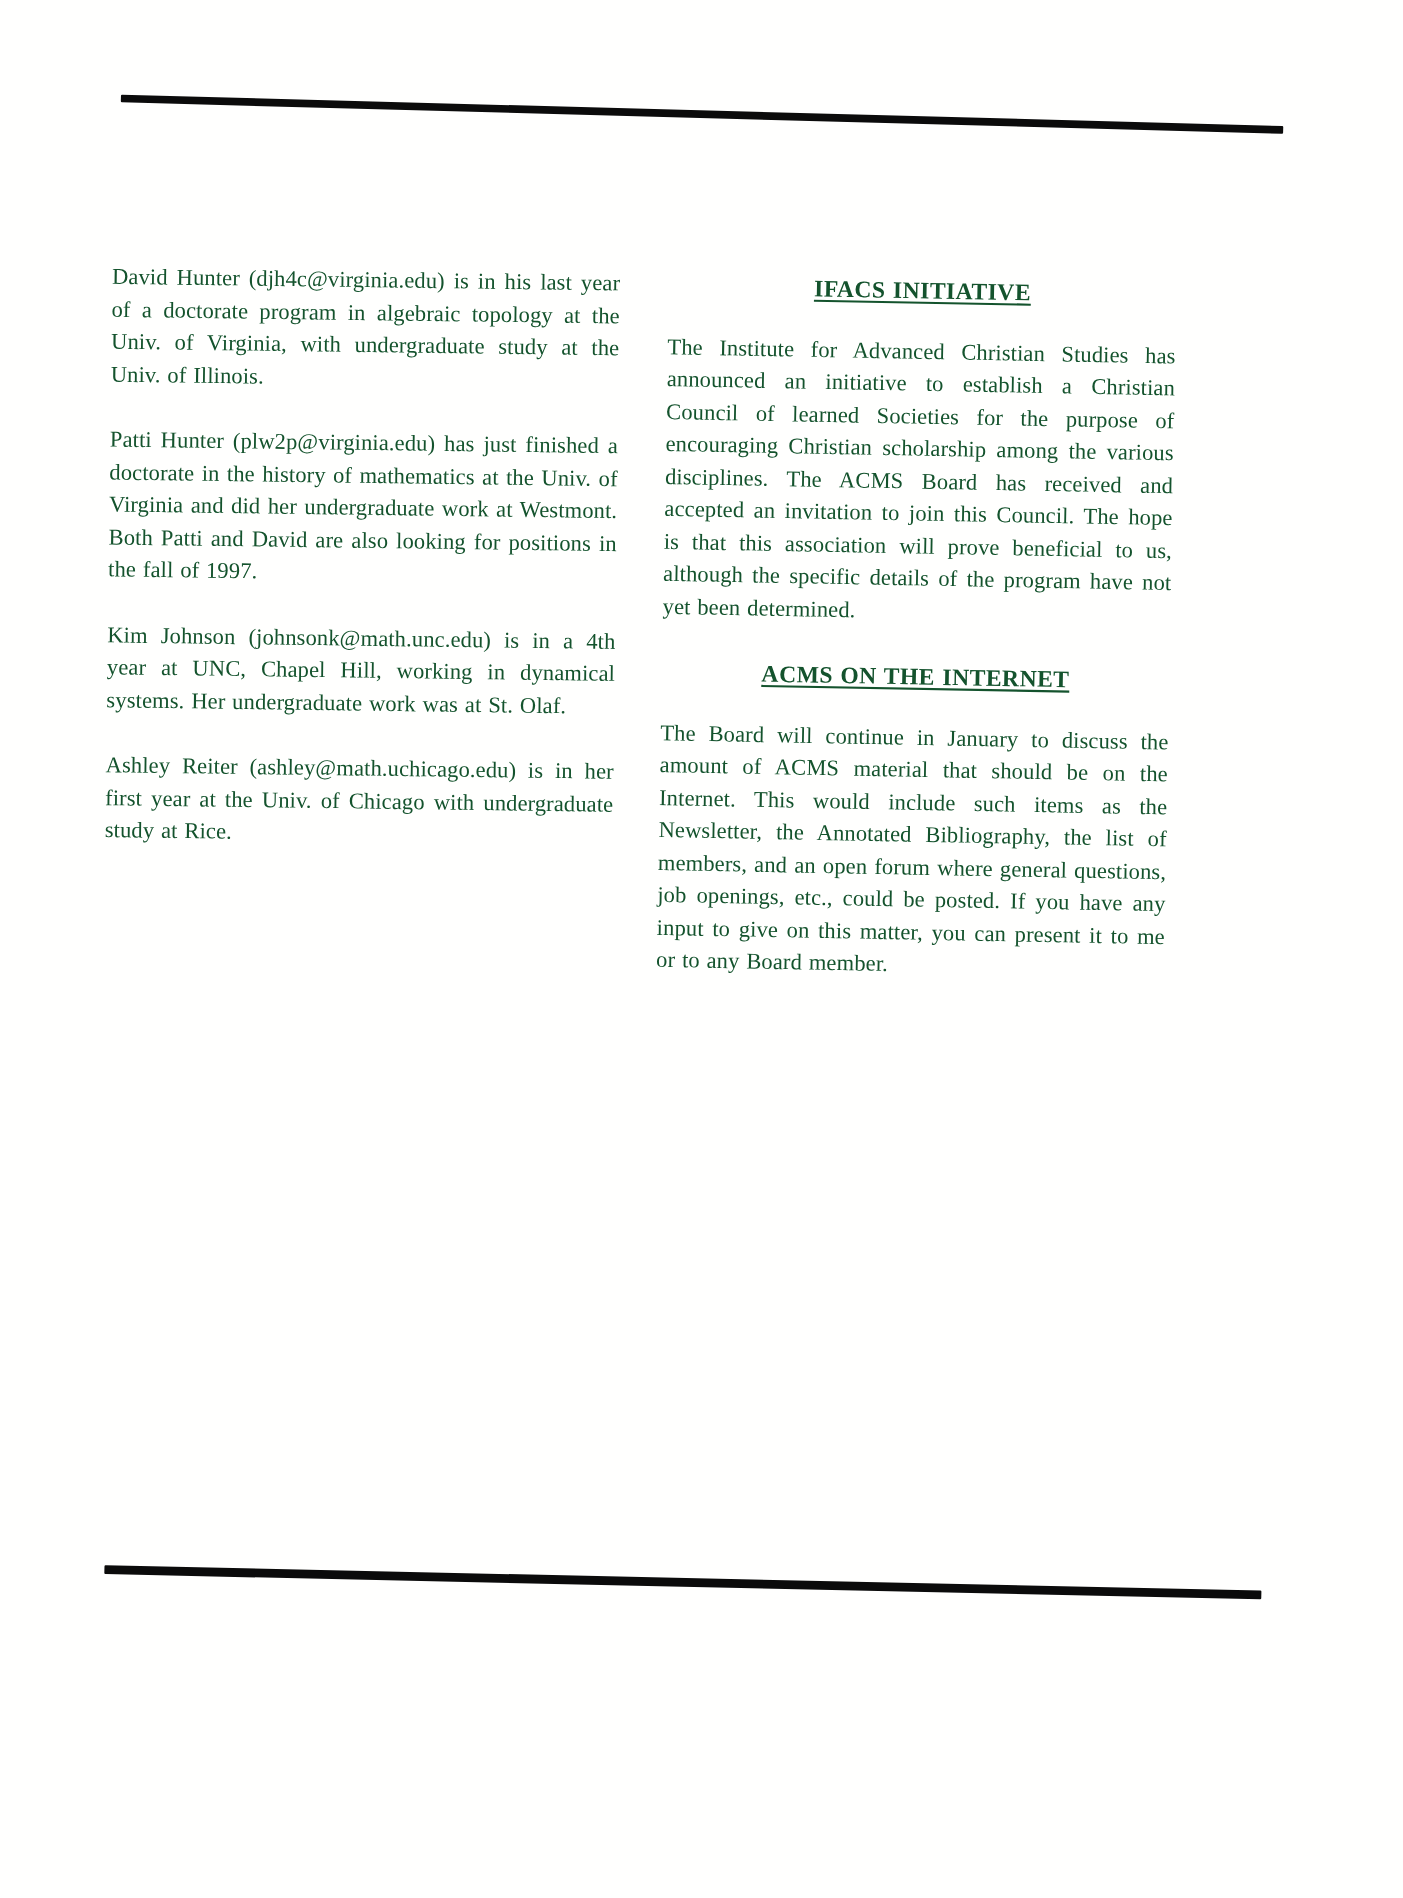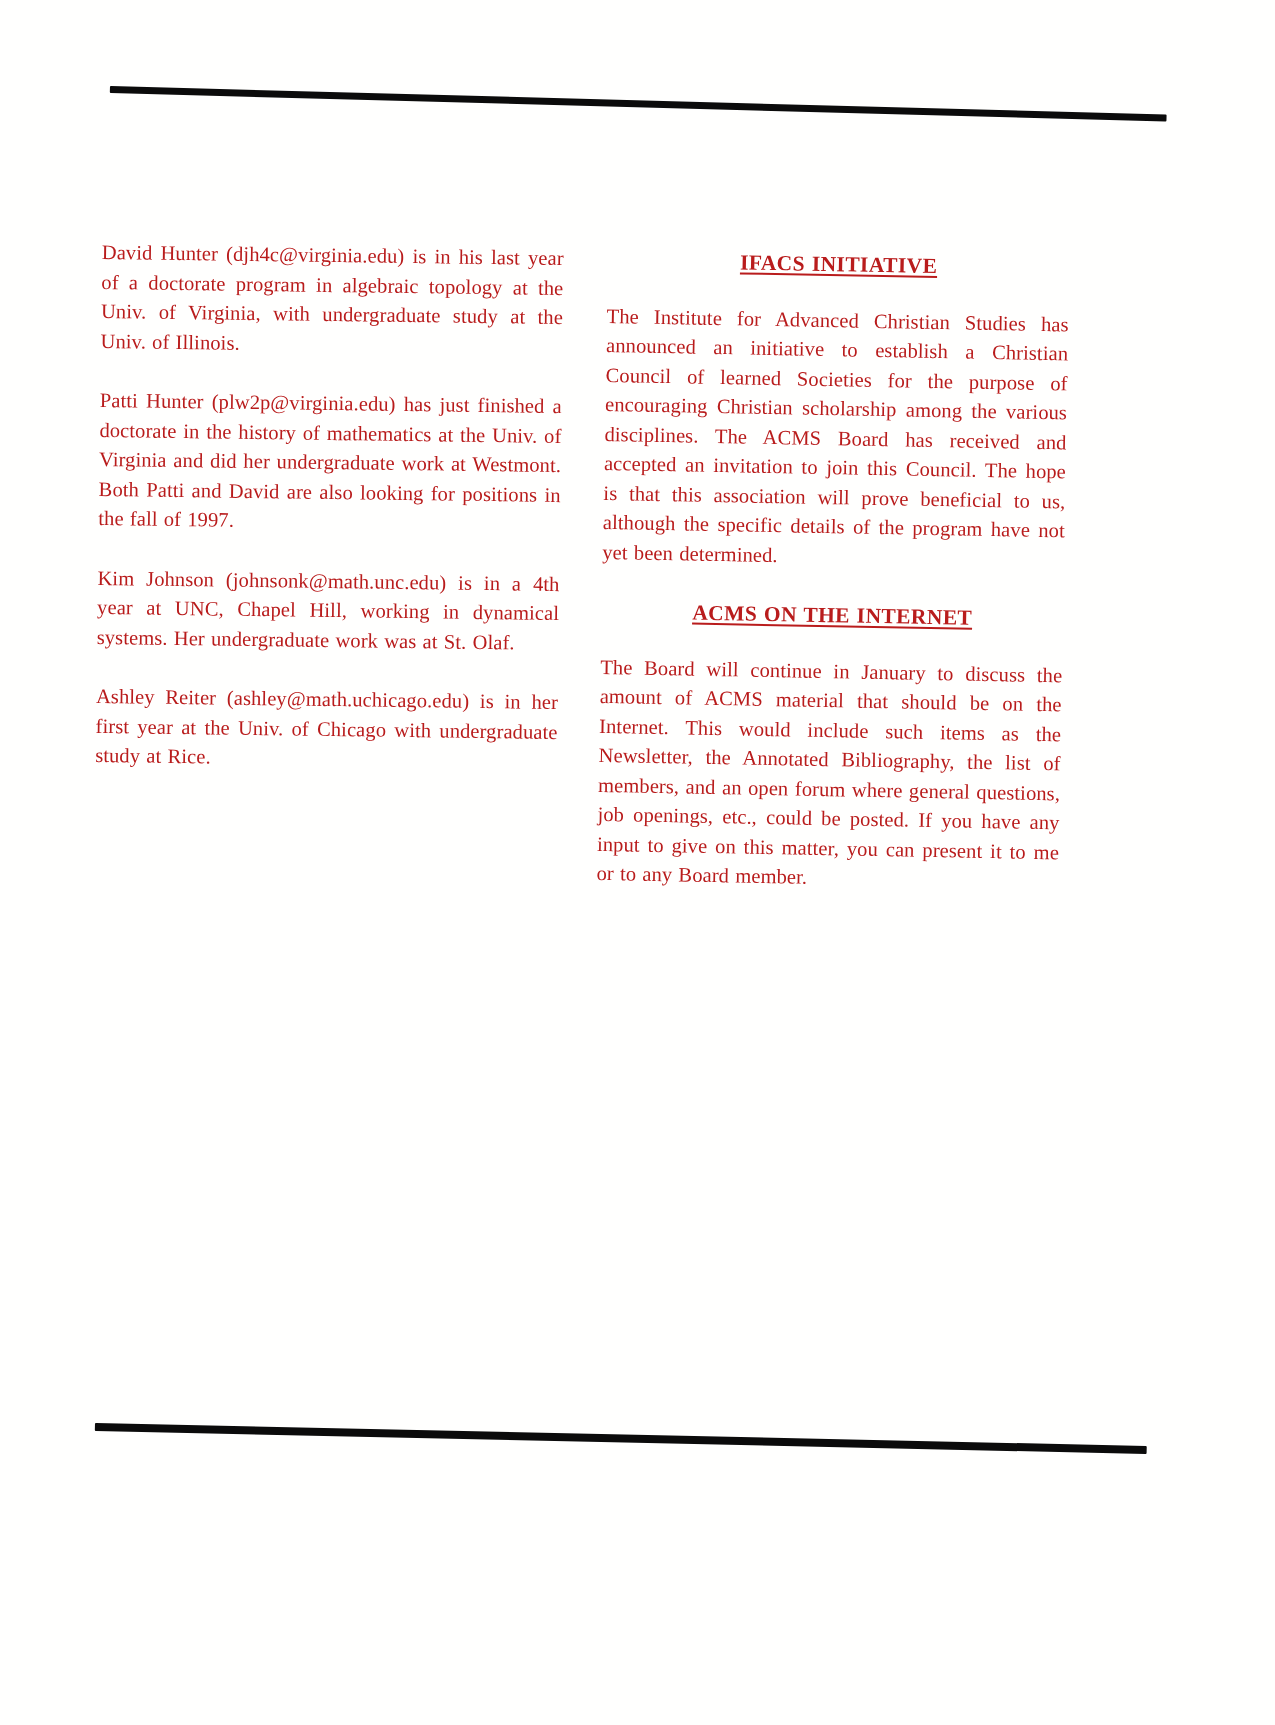--- a/index.html
+++ b/index.html
@@ -7,21 +7,21 @@
     padding: 0;
     background: #ffffff;
   }
   .page {
     position: relative;
     width: 1275px;
     height: 1725px;
     background: #fffffe;
     overflow: hidden;
     font-family: "Liberation Serif", "DejaVu Serif", serif;
-    color: #b91c1c;
+    color: #14532d;
   }
   .rule {
     position: absolute;
     background: #0b0b0b;
     border-radius: 1px;
   }
   .rule-top {
     left: 110px; top: 86px;
     width: 1057px; height: 7px;
     transform: rotate(1.55deg);

